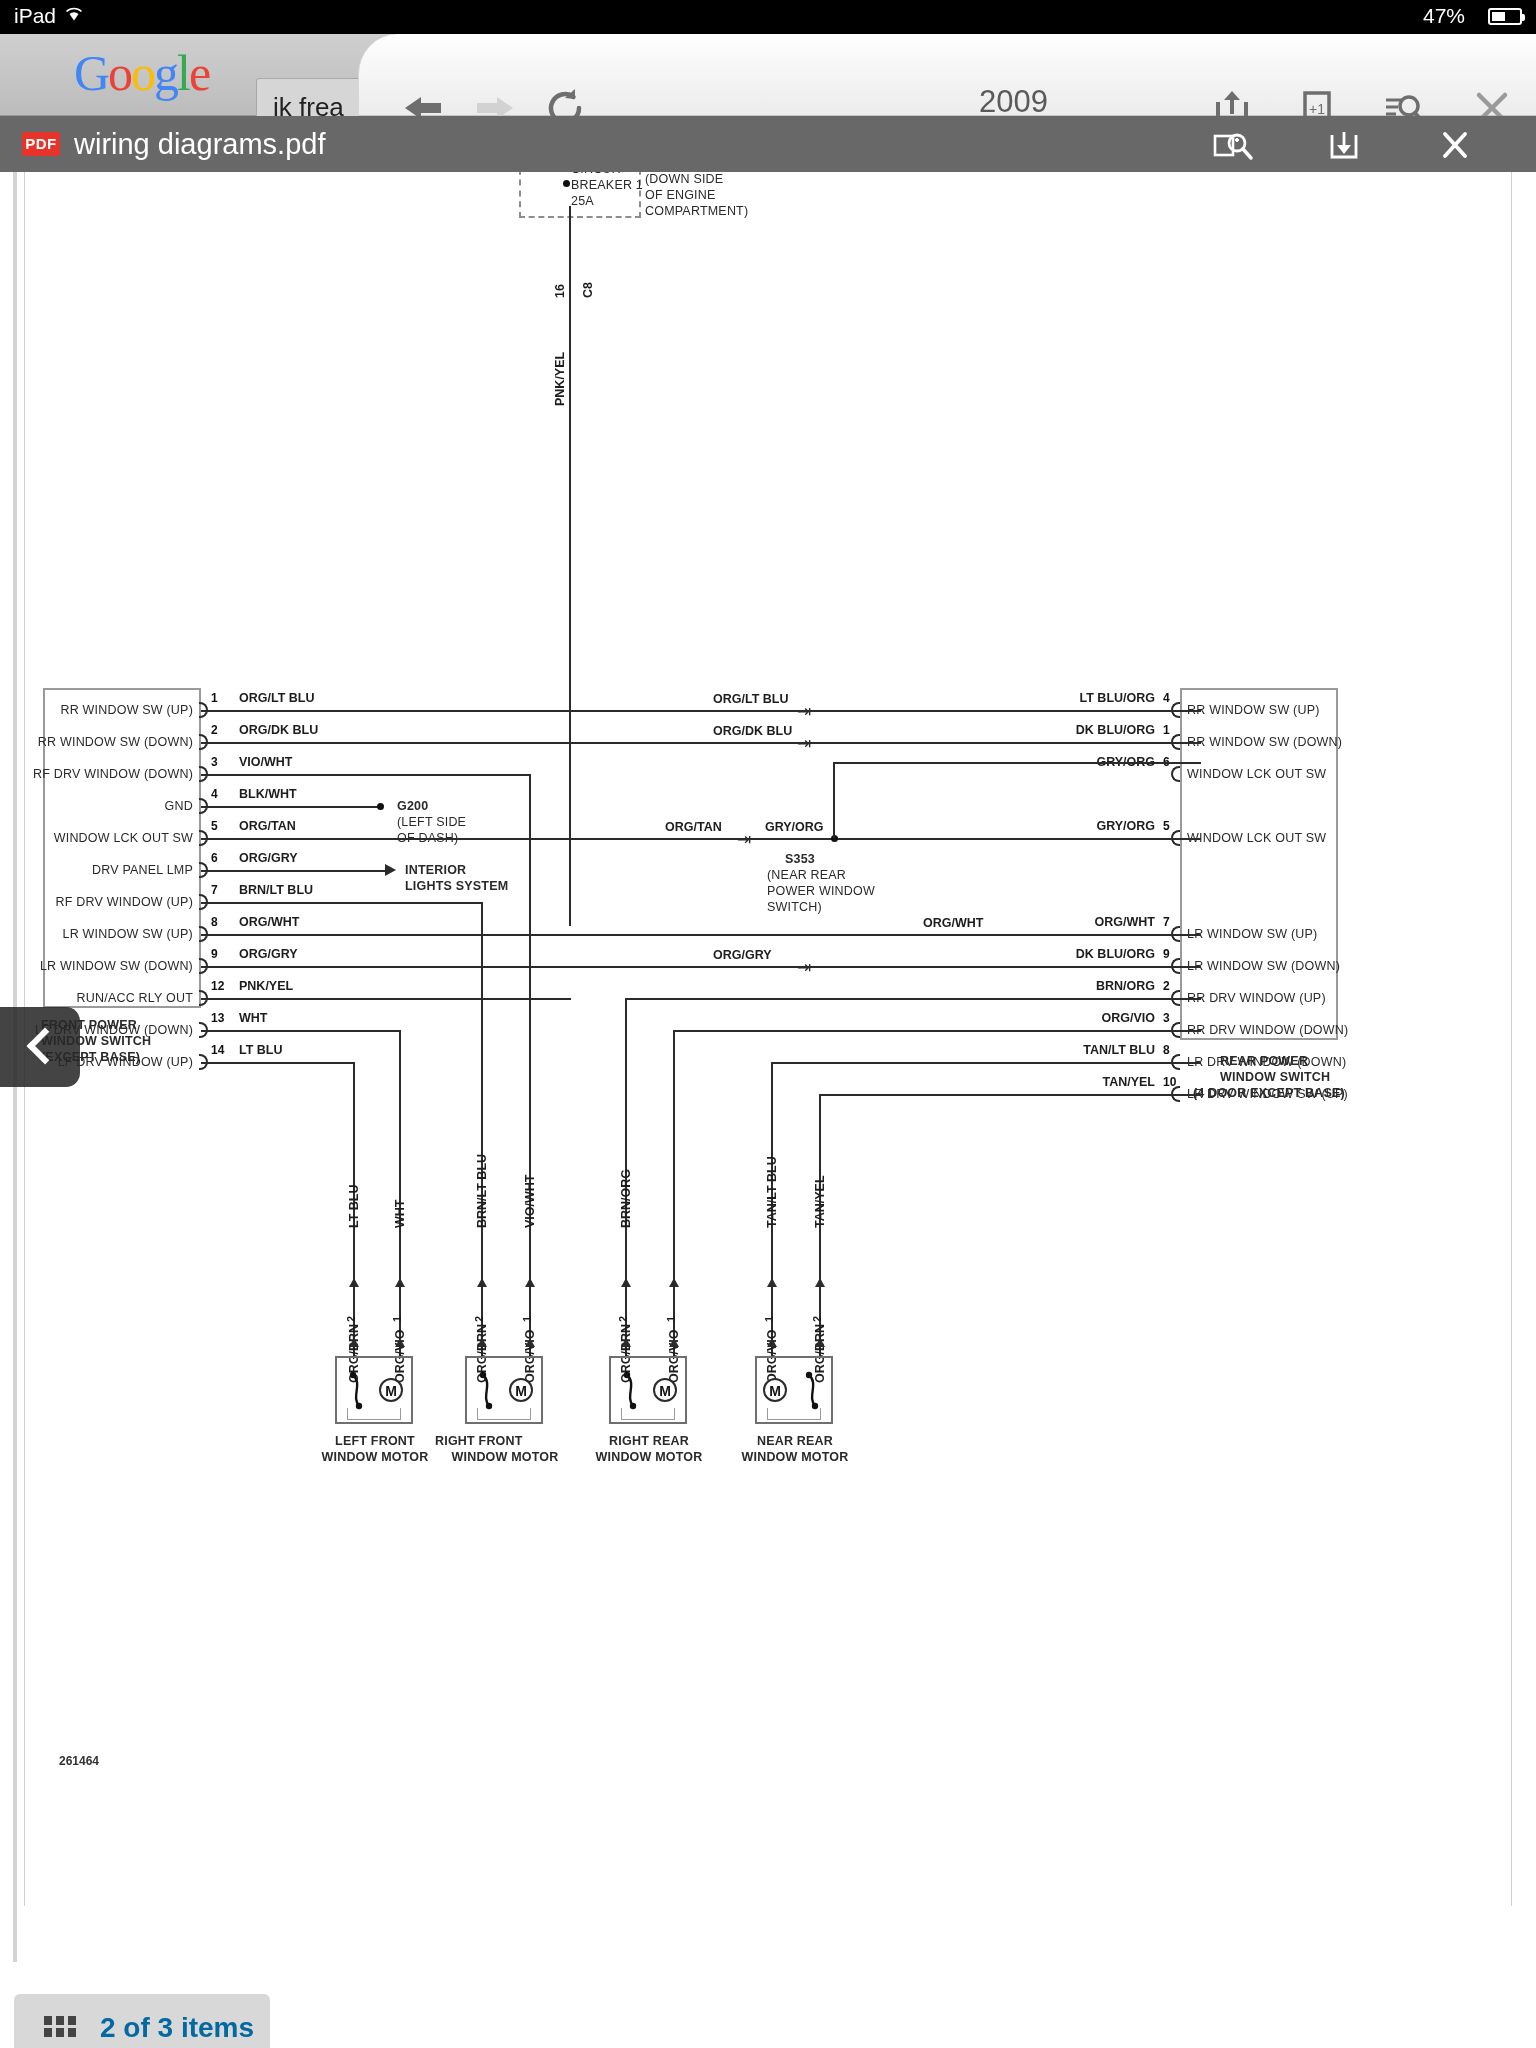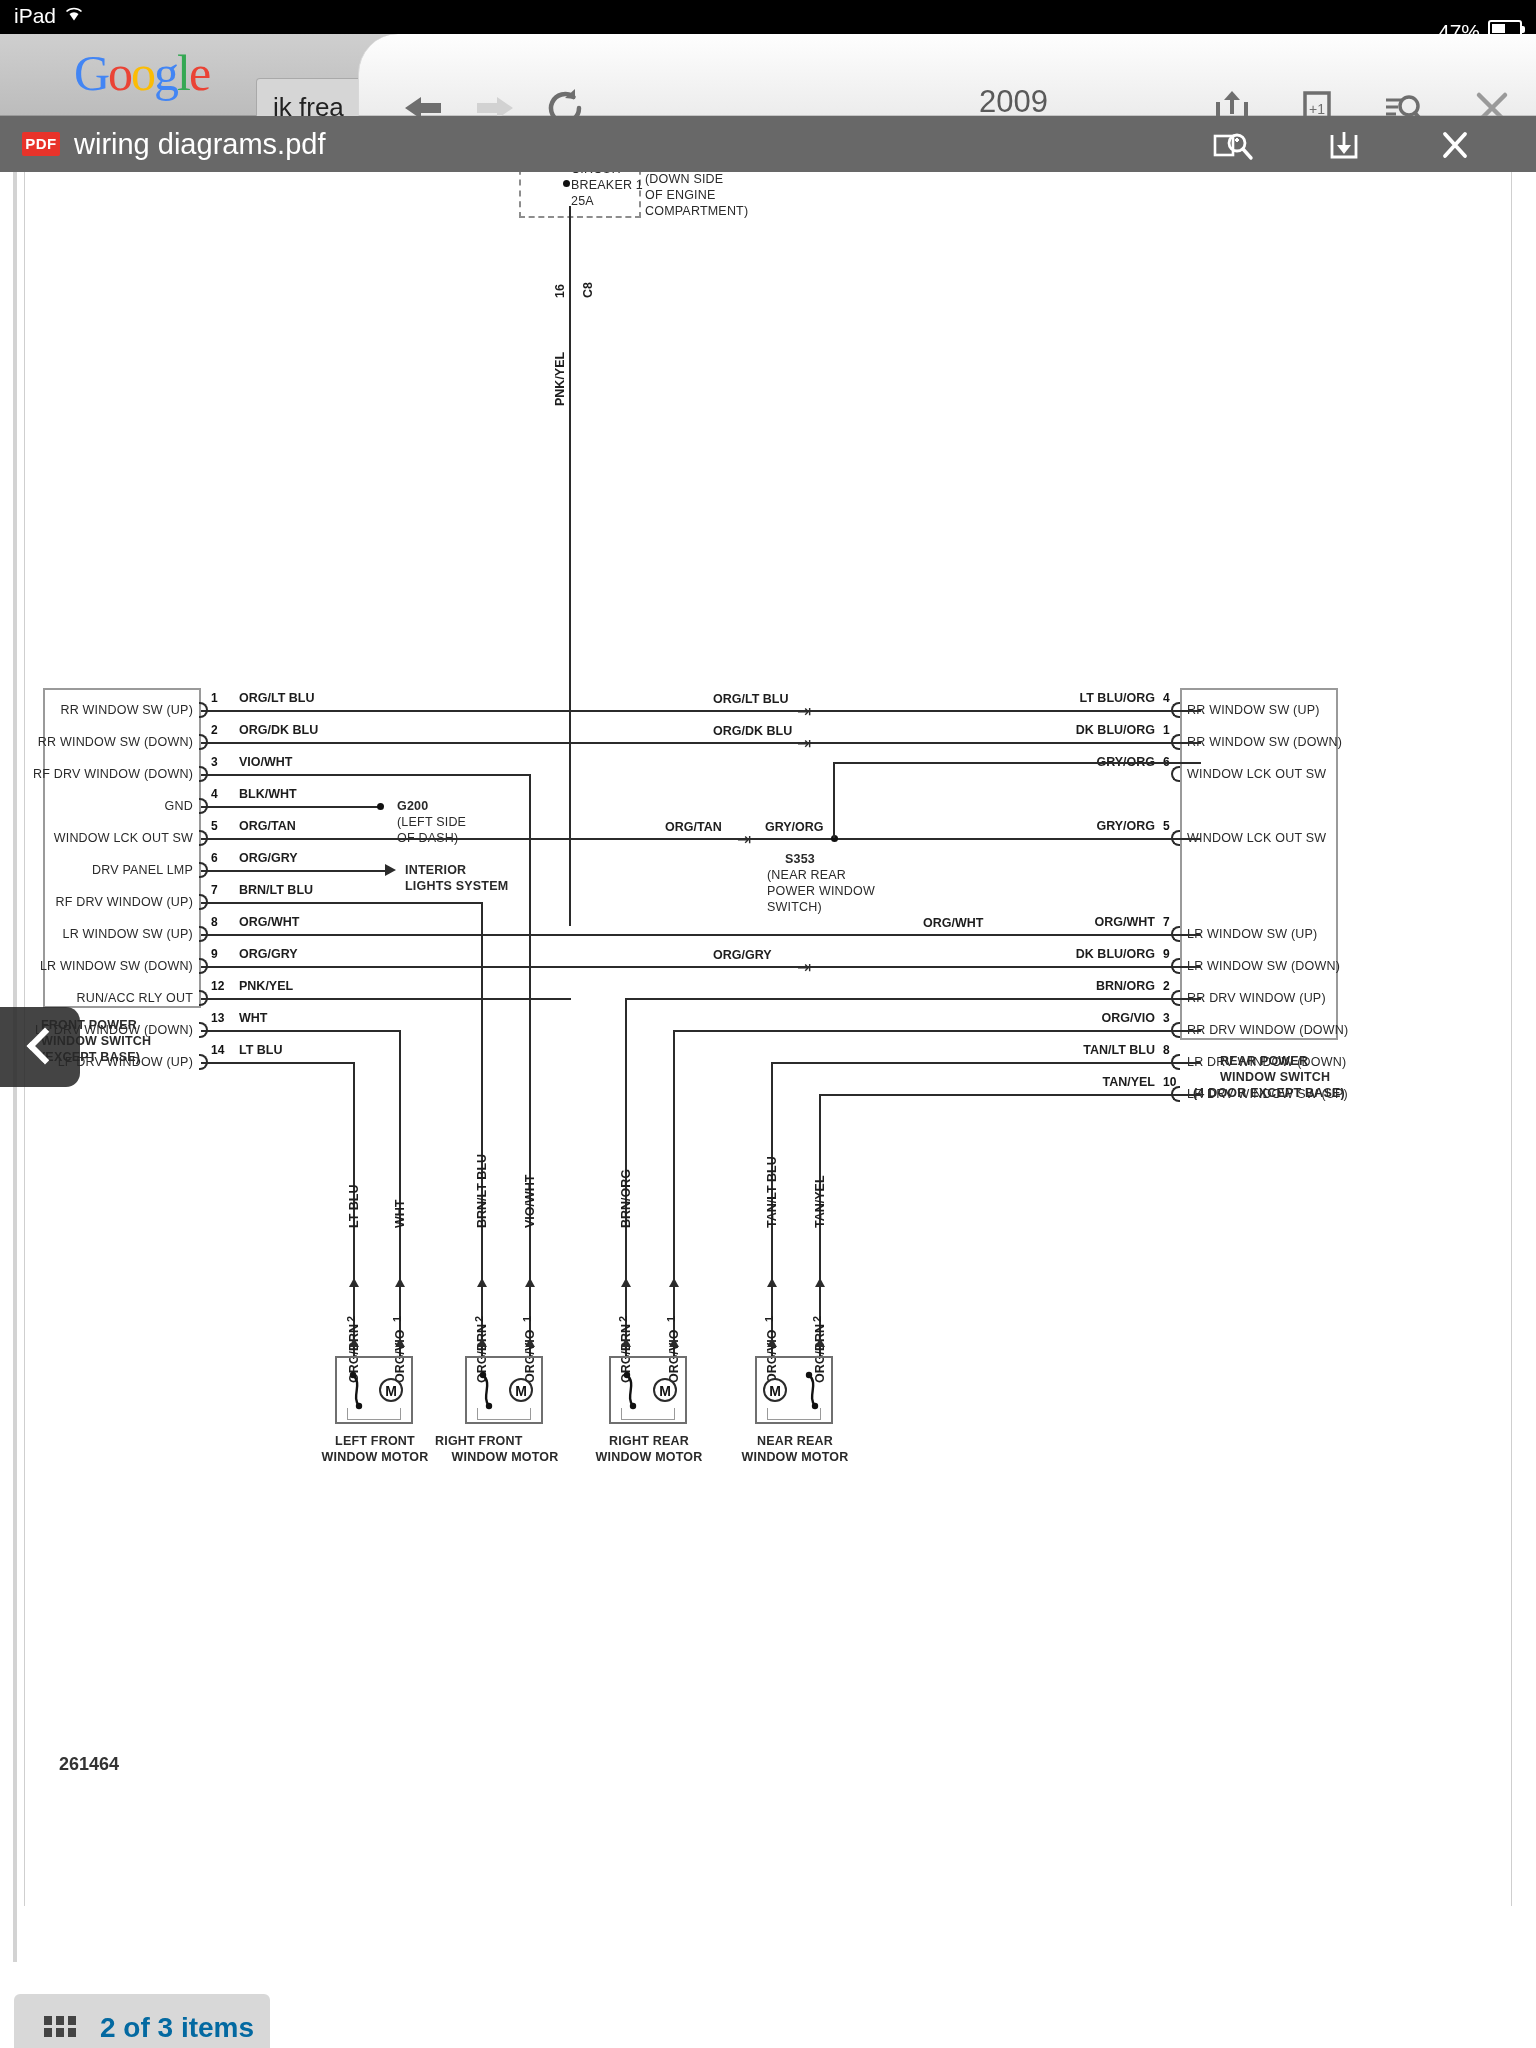--- a/index.html
+++ b/index.html
@@ -5,21 +5,21 @@
   * { box-sizing: border-box; margin:0; padding:0; }
   html,body { width:1536px; height:2048px; background:#fff;
     font-family:"Liberation Sans", sans-serif; }
   #root { position:relative; width:1536px; height:2048px; overflow:hidden; background:#fff; }
 
   
   .statusbar { position:absolute; left:0; top:0; width:1536px; height:34px;
     background:#000; color:#fff; font-size:21px; }
   .sb-left { position:absolute; left:14px; top:4px; display:flex; align-items:center; gap:7px; }
   .sb-center { position:absolute; left:0; top:4px; width:100%; text-align:center; font-weight:bold; }
-  .sb-right { position:absolute; right:14px; top:20px; display:flex; align-items:flex-start; gap:8px; }
+  .sb-right { position:absolute; right:14px; top:4px; display:flex; align-items:center; gap:23px; }
   .battery { width:34px; height:17px; border:2px solid #fff; border-radius:3px; position:relative;
     display:inline-block; }
   .battery:after { content:""; position:absolute; right:-5px; top:4px; width:3px; height:7px;
     background:#fff; border-radius:0 2px 2px 0; }
   .battery .fill { position:absolute; left:2px; top:2px; bottom:2px; width:44%; background:#fff; }
 
   
   .chrome { position:absolute; left:0; top:34px; width:1536px; height:82px;
     background:linear-gradient(#cfcfcf,#bcbcbc); border-bottom:1px solid #9a9a9a; }
   .glogo { position:absolute; left:74px; top:14px; font-family:"Liberation Serif", serif;
@@ -86,21 +86,21 @@
 
   .splice { position:absolute; width:7px; height:7px; background:#111; border-radius:50%; }
 
   .bracket { position:absolute; font-size:17px; color:#2b2b2b; }
 
   .backbtn { position:absolute; left:0; top:1007px; width:80px; height:80px;
     background:rgba(40,40,40,.87); border-radius:0 14px 14px 0; cursor:pointer; }
   .backbtn:after { content:""; position:absolute; left:32px; top:26px; width:20px; height:20px;
     border-left:6px solid #fff; border-bottom:6px solid #fff; transform:rotate(45deg); }
 
-  .footnum { position:absolute; left:34px; top:1648px; font-size:18px; color:#333; font-weight:bold; }
+  .footnum { position:absolute; left:34px; top:1648px; font-size:12px; color:#333; font-weight:bold; }
 
   .bottombar { position:absolute; left:0; top:1962px; width:1536px; height:86px; background:#fff; }
   .bb-chip { position:absolute; left:14px; top:1994px; width:256px; height:54px;
     background:#d8d8d8; border-radius:6px 6px 0 0; }
   .bb-text { position:absolute; left:100px; top:2012px; font-size:28px; font-weight:bold;
     color:#0369a1; }
   .bb-grid { position:absolute; left:44px; top:2016px; width:32px; height:22px; }
   .bb-grid i { position:absolute; width:8px; height:9px; background:#444; }
 </style>
 </head>

